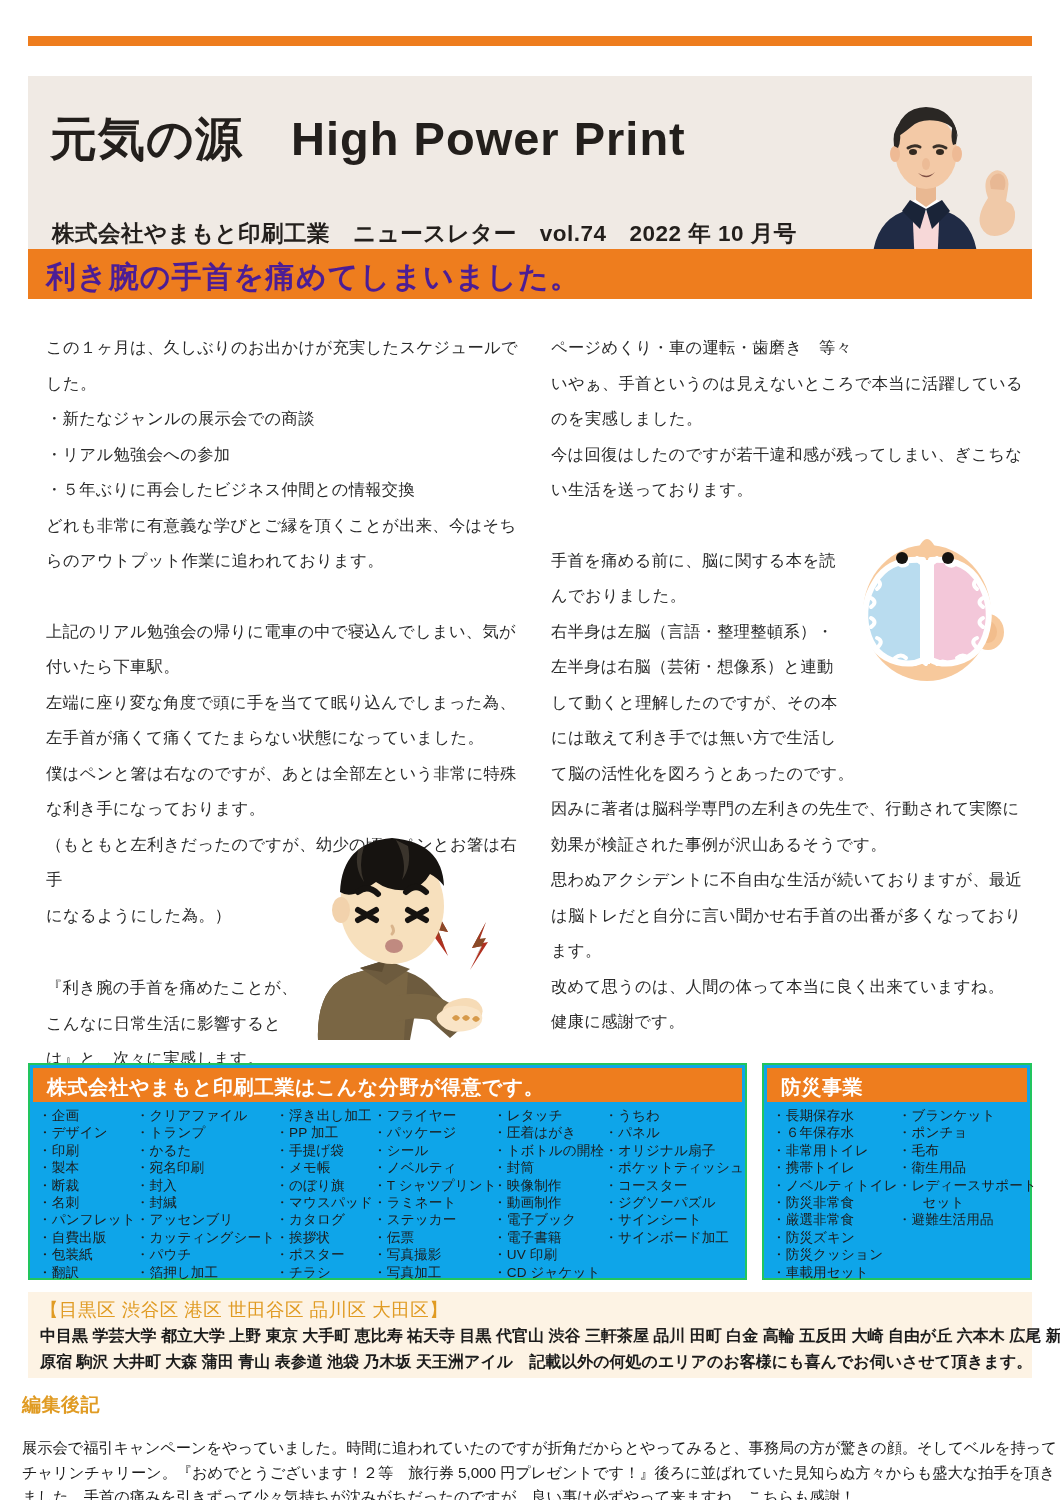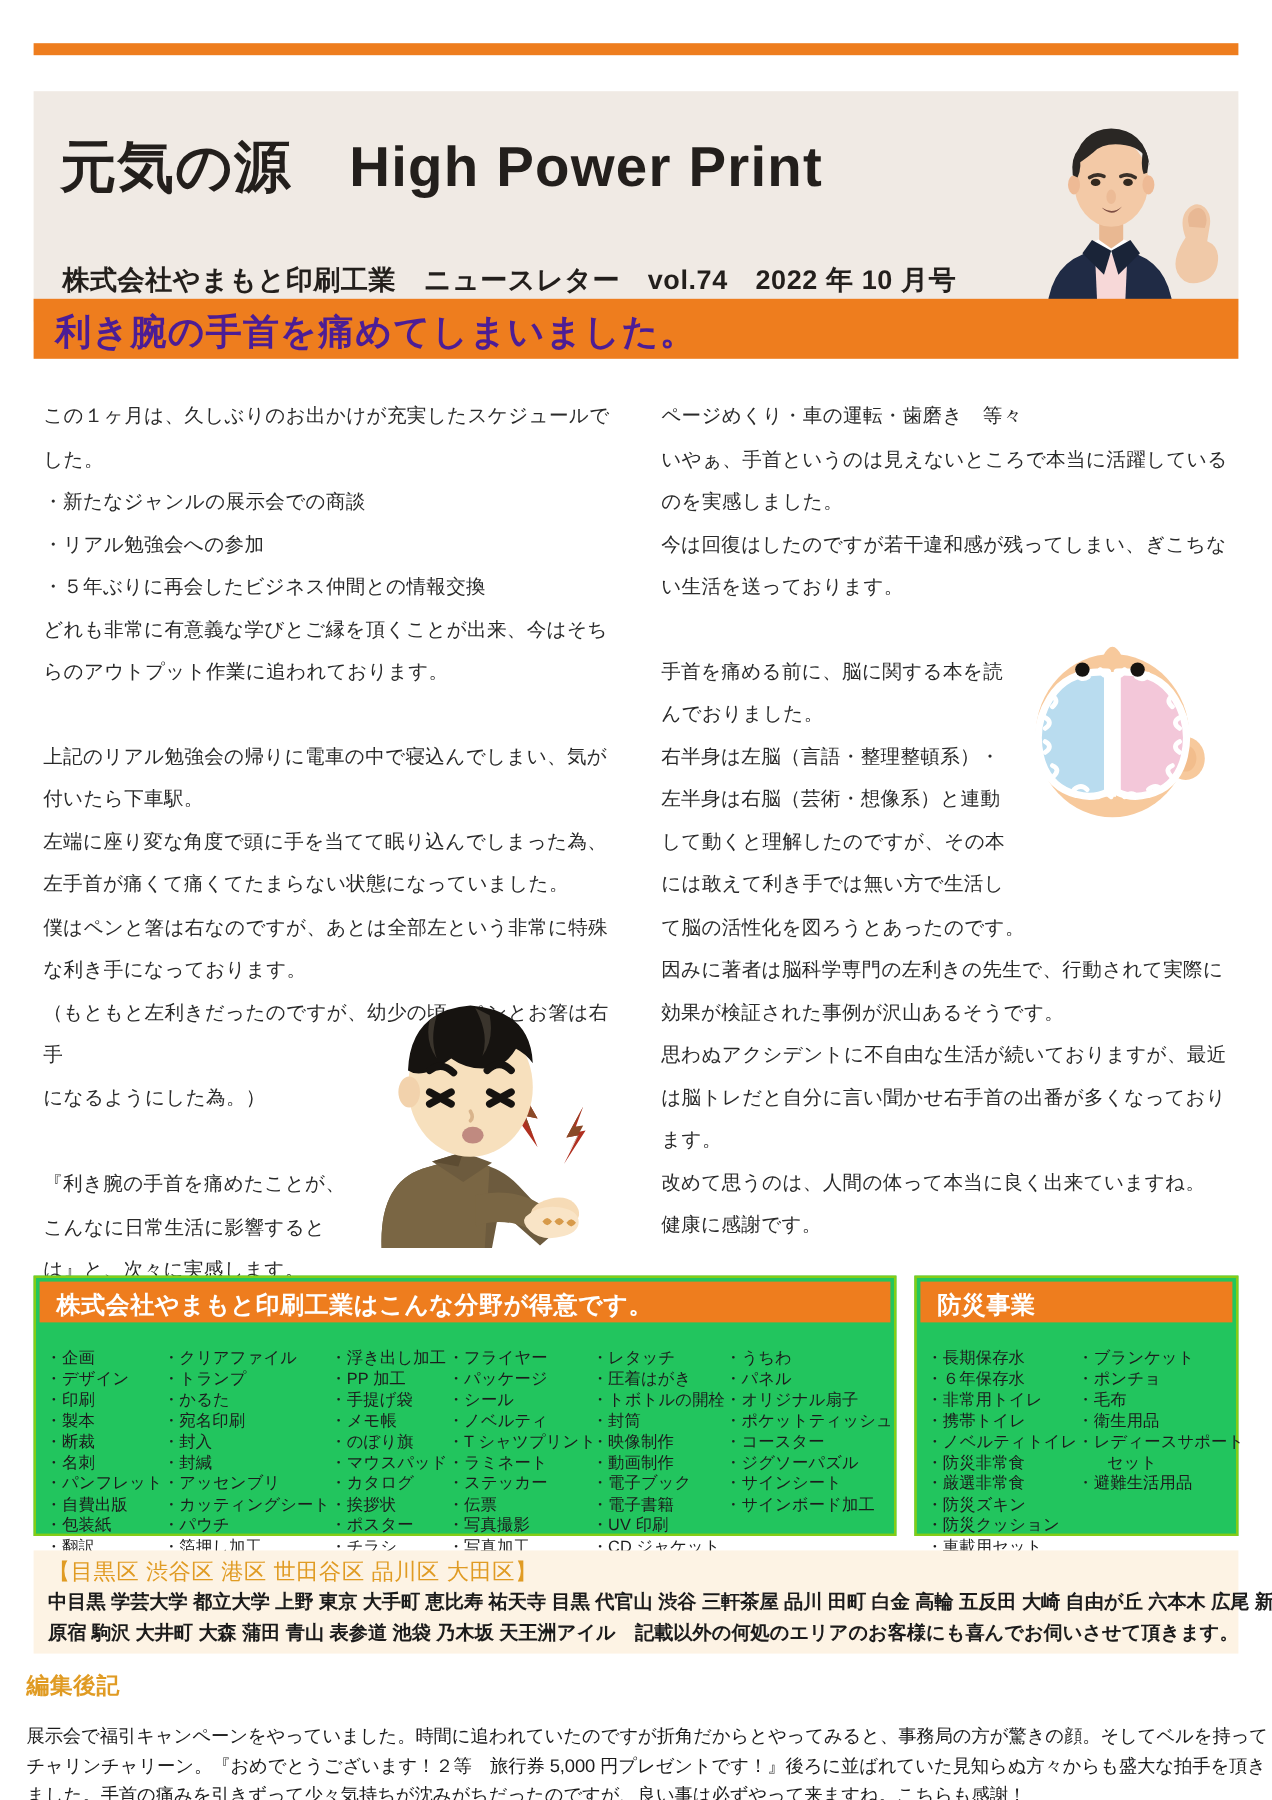--- a/index.html
+++ b/index.html
@@ -48,48 +48,47 @@
     font-size: 30px; font-weight: 700; color: #4c1d95; letter-spacing: 1px;
     white-space: nowrap;
   }
 
   
   .col {
     position: absolute; top: 330px;
     font-size: 16.3px; color: #2a2a2a; line-height: 35.5px;
     letter-spacing: 0.3px;
   }
-  .col-left  { left: 36px;  width: 487px; }
+  .col-left  { left: 46px;  width: 487px; font-family: Liberation Serif, serif; }
   .col-right { left: 551px; width: 487px; }
 
   
   .illus-wrist { position: absolute; left: 300px; top: 818px; width: 232px; height: 222px; }
   .illus-brain { position: absolute; left: 855px; top: 528px; width: 162px; height: 165px; }
 
   
   .panel {
-    position: absolute; background: #22c55e;
-    border: 2px solid #84cc16;
+    position: absolute; background: #0ea5e9;
+    border: 2px solid #22c55e;
     text-decoration: underline;
   }
   .panel-services { left: 28px; top: 1063px; width: 719px; height: 217px; }
   .panel-bousai   { left: 762px; top: 1063px; width: 270px; height: 217px; }
   .panel-head {
     position: absolute; left: 3px; top: 3px; right: 3px; height: 34px;
     background: #ee7d1e;
   }
   .panel-head-text {
     position: absolute; left: 14px; top: 6px;
     font-size: 20px; font-weight: 700; color: #ffffff; letter-spacing: 0.5px;
     white-space: nowrap;
   }
   .panel-cols {
     position: absolute; left: 8px; top: 42px; right: 6px; bottom: 4px;
     display: flex;
-    margin-top: 16px;
   }
   .svc-col {
     font-size: 13.6px; color: #1c1c1c; line-height: 17.4px;
     letter-spacing: 0.1px; white-space: nowrap;
   }
   .panel-services .svc-col:nth-child(1) { width: 132px; }
   .panel-services .svc-col:nth-child(2) { width: 148px; }
   .panel-services .svc-col:nth-child(3) { width: 140px; }
   .panel-services .svc-col:nth-child(4) { width: 120px; }
   .panel-services .svc-col:nth-child(5) { width: 130px; }

